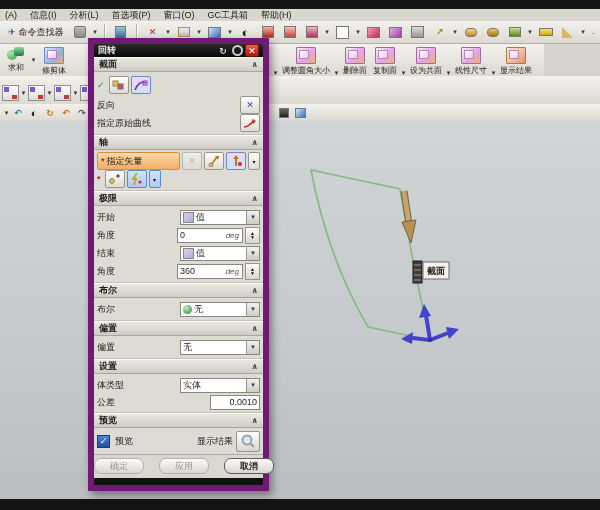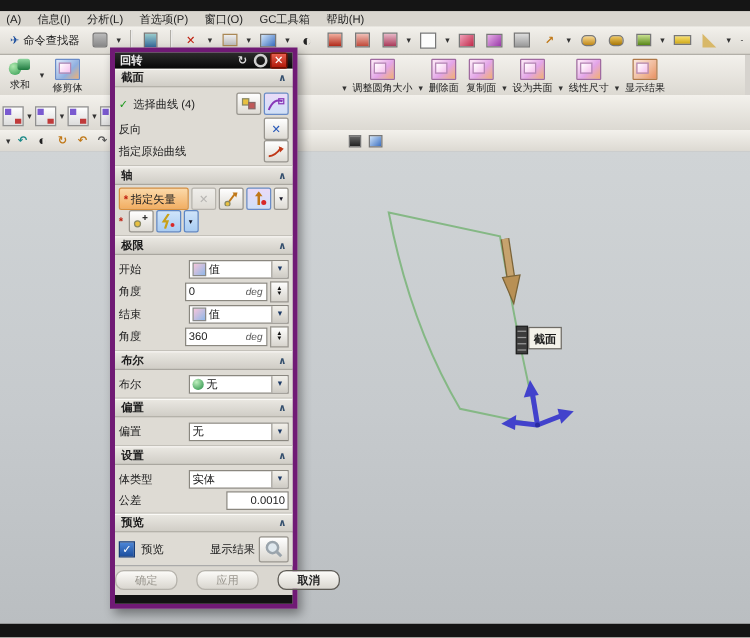--- a/index.html
+++ b/index.html
@@ -9,21 +9,21 @@
     background:#d6d3ce;font-size:9px;color:#222;
   }
   
   .top-black{position:absolute;left:0;top:0;width:600px;height:9px;background:#151515;}
   .menubar{position:absolute;left:0;top:9px;width:600px;height:12px;background:#d9d6cf;
     display:flex;align-items:center;gap:11px;padding-left:4px;border-bottom:1px solid #b9b6af;}
   .mi{white-space:nowrap;cursor:default;padding:0 1px;}
   
   .tb{position:absolute;left:0;background:linear-gradient(#f3f1ec,#dcd9d2);border-bottom:1px solid #b2afa8;}
   .tb1{top:21px;width:600px;height:23px;display:flex;align-items:center;gap:2px;padding-left:4px;box-sizing:border-box;}
-  .tb2{top:44px;width:596px;height:32px;}
+  .tb2{top:44px;width:544px;height:32px;}
   .tb3{top:76px;width:600px;height:28px;}
   .tb4{top:104px;width:600px;height:17px;display:flex;align-items:center;}
   .ibtn{width:18px;height:18px;border:1px solid transparent;border-radius:2px;
     display:flex;align-items:center;justify-content:center;flex:0 0 auto;}
   .sm{width:14px;height:13px;}
   .caret{font-size:7px;color:#333;width:7px;text-align:center;flex:0 0 auto;}
   .vsep{width:1px;height:16px;background:#b0ada6;border-right:1px solid #fff;margin:0 3px;flex:0 0 auto;}
   .cmdfind{display:flex;align-items:center;gap:3px;padding:0 4px;height:19px;}
   .glyph{font-weight:bold;}
   .chip{border:1px solid #777;box-sizing:border-box;}
@@ -39,22 +39,22 @@
   .greenicon .a{position:absolute;left:0;top:3px;width:10px;height:10px;border-radius:50%;background:radial-gradient(circle at 35% 30%,#aee8ae,#2f9a4f);}
   .greenicon .b{position:absolute;left:7px;top:0;width:10px;height:9px;border-radius:2px;background:linear-gradient(#8fd6a0,#1f7a3f);}
   .datum{width:15px;height:14px;background:linear-gradient(#fefefe,#dcdcdc);border:1px solid #909090;position:relative;}
   .datum:before{content:"";position:absolute;left:1px;top:1px;width:5px;height:5px;background:#7a5ad0;}
   .datum:after{content:"";position:absolute;right:1px;bottom:1px;width:5px;height:4px;background:#c03a3a;}
   
   .canvas{position:absolute;left:0;top:121px;width:600px;height:378px;
     background:linear-gradient(180deg,#d0d4d6 0%,#c6cacd 55%,#babec1 100%);}
   .bottom-black{position:absolute;left:0;top:499px;width:600px;height:11px;background:#141414;}
   
-  .dlg{position:absolute;left:88px;top:38px;width:150px;z-index:50;background:#dad7d0;
-    border:4px solid #701a75;box-shadow:3px 4px 8px rgba(0,0,0,.4);box-sizing:border-box;}
+  .dlg{position:absolute;left:88px;top:38px;width:181px;z-index:50;background:#dad7d0;
+    border:6px solid #701a75;box-shadow:3px 4px 8px rgba(0,0,0,.4);box-sizing:border-box;}
   .dlg-title{height:13px;background:linear-gradient(#2c2c2c,#070707);color:#eee;
     display:flex;align-items:center;padding:0 4px;font-weight:bold;}
   .dlg-title .t{flex:1;}
   .tbtn{width:12px;height:11px;display:flex;align-items:center;justify-content:center;
     color:#ddd;font-size:9px;margin-left:2px;border-radius:2px;}
   .tbtn.close{background:linear-gradient(#e86050,#b01808);color:#fff;font-weight:bold;border:1px solid #801000;}
   .ring{width:7px;height:7px;border:2px solid #cfcfcf;border-radius:50%;}
   .sec{height:15px;background:linear-gradient(#e9e7e1,#d0cdc6);border-top:1px solid #fbfaf7;
     border-bottom:1px solid #a9a69f;display:flex;align-items:center;padding:0 5px;
     font-weight:bold;color:#1d1d1d;box-sizing:border-box;}
@@ -199,21 +199,21 @@
           <span class="b"></span>
         </span>
       <span class="lbl">求和</span>
     </div>
     <span class="caret" style="margin-top:10px;">▾</span>
     <div class="bigbtn">
       <span class="cube" style="border-color:#6a8cc8;background:linear-gradient(135deg,#dfe9fb,#8fb0e0 60%,#f2b070);"></span>
       <span class="lbl">修剪体</span>
     </div>
   </div>
-  <div style="position:absolute;left:272px;top:2px;display:flex;align-items:center;">
+  <div style="position:absolute;left:272px;top:2px;display:flex;align-items:flex-end;">
     <span class="caret" style="margin-top:18px;">▾</span>
     <div class="bigbtn">
       <span class="cube"></span>
       <span class="lbl">调整圆角大小</span>
     </div>
     <span class="caret" style="margin-top:18px;">▾</span>
     <div class="bigbtn">
       <span class="cube"></span>
       <span class="lbl">删除面</span>
     </div>
@@ -318,21 +318,20 @@
     <span class="tbtn close">✕</span>
   </div>
 
   <div class="sec">
     <span>截面</span>
     <span class="cl">∧</span>
   </div>
   <div class="grp">
     <div class="row" style="height:22px;">
       <span class="okchk">✓</span>
-      <span class="lab">选择曲线 (4)</span>
       <span class="dbtn">
         <svg width="13" height="12">
             <rect x="1" y="2" width="5" height="5" fill="#e8c040" stroke="#886"></rect>
             <rect x="6" y="5" width="5" height="5" fill="#c05858" stroke="#866"></rect>
           </svg>
       </span>
       <span class="dbtn hl">
         <svg width="14" height="13">
             <path d="M1 11 Q 5 1 12 4" fill="none" stroke="#8838b8" stroke-width="1.6"></path>
             <rect x="9" y="2" width="4" height="4" fill="none" stroke="#8838b8"></rect>

